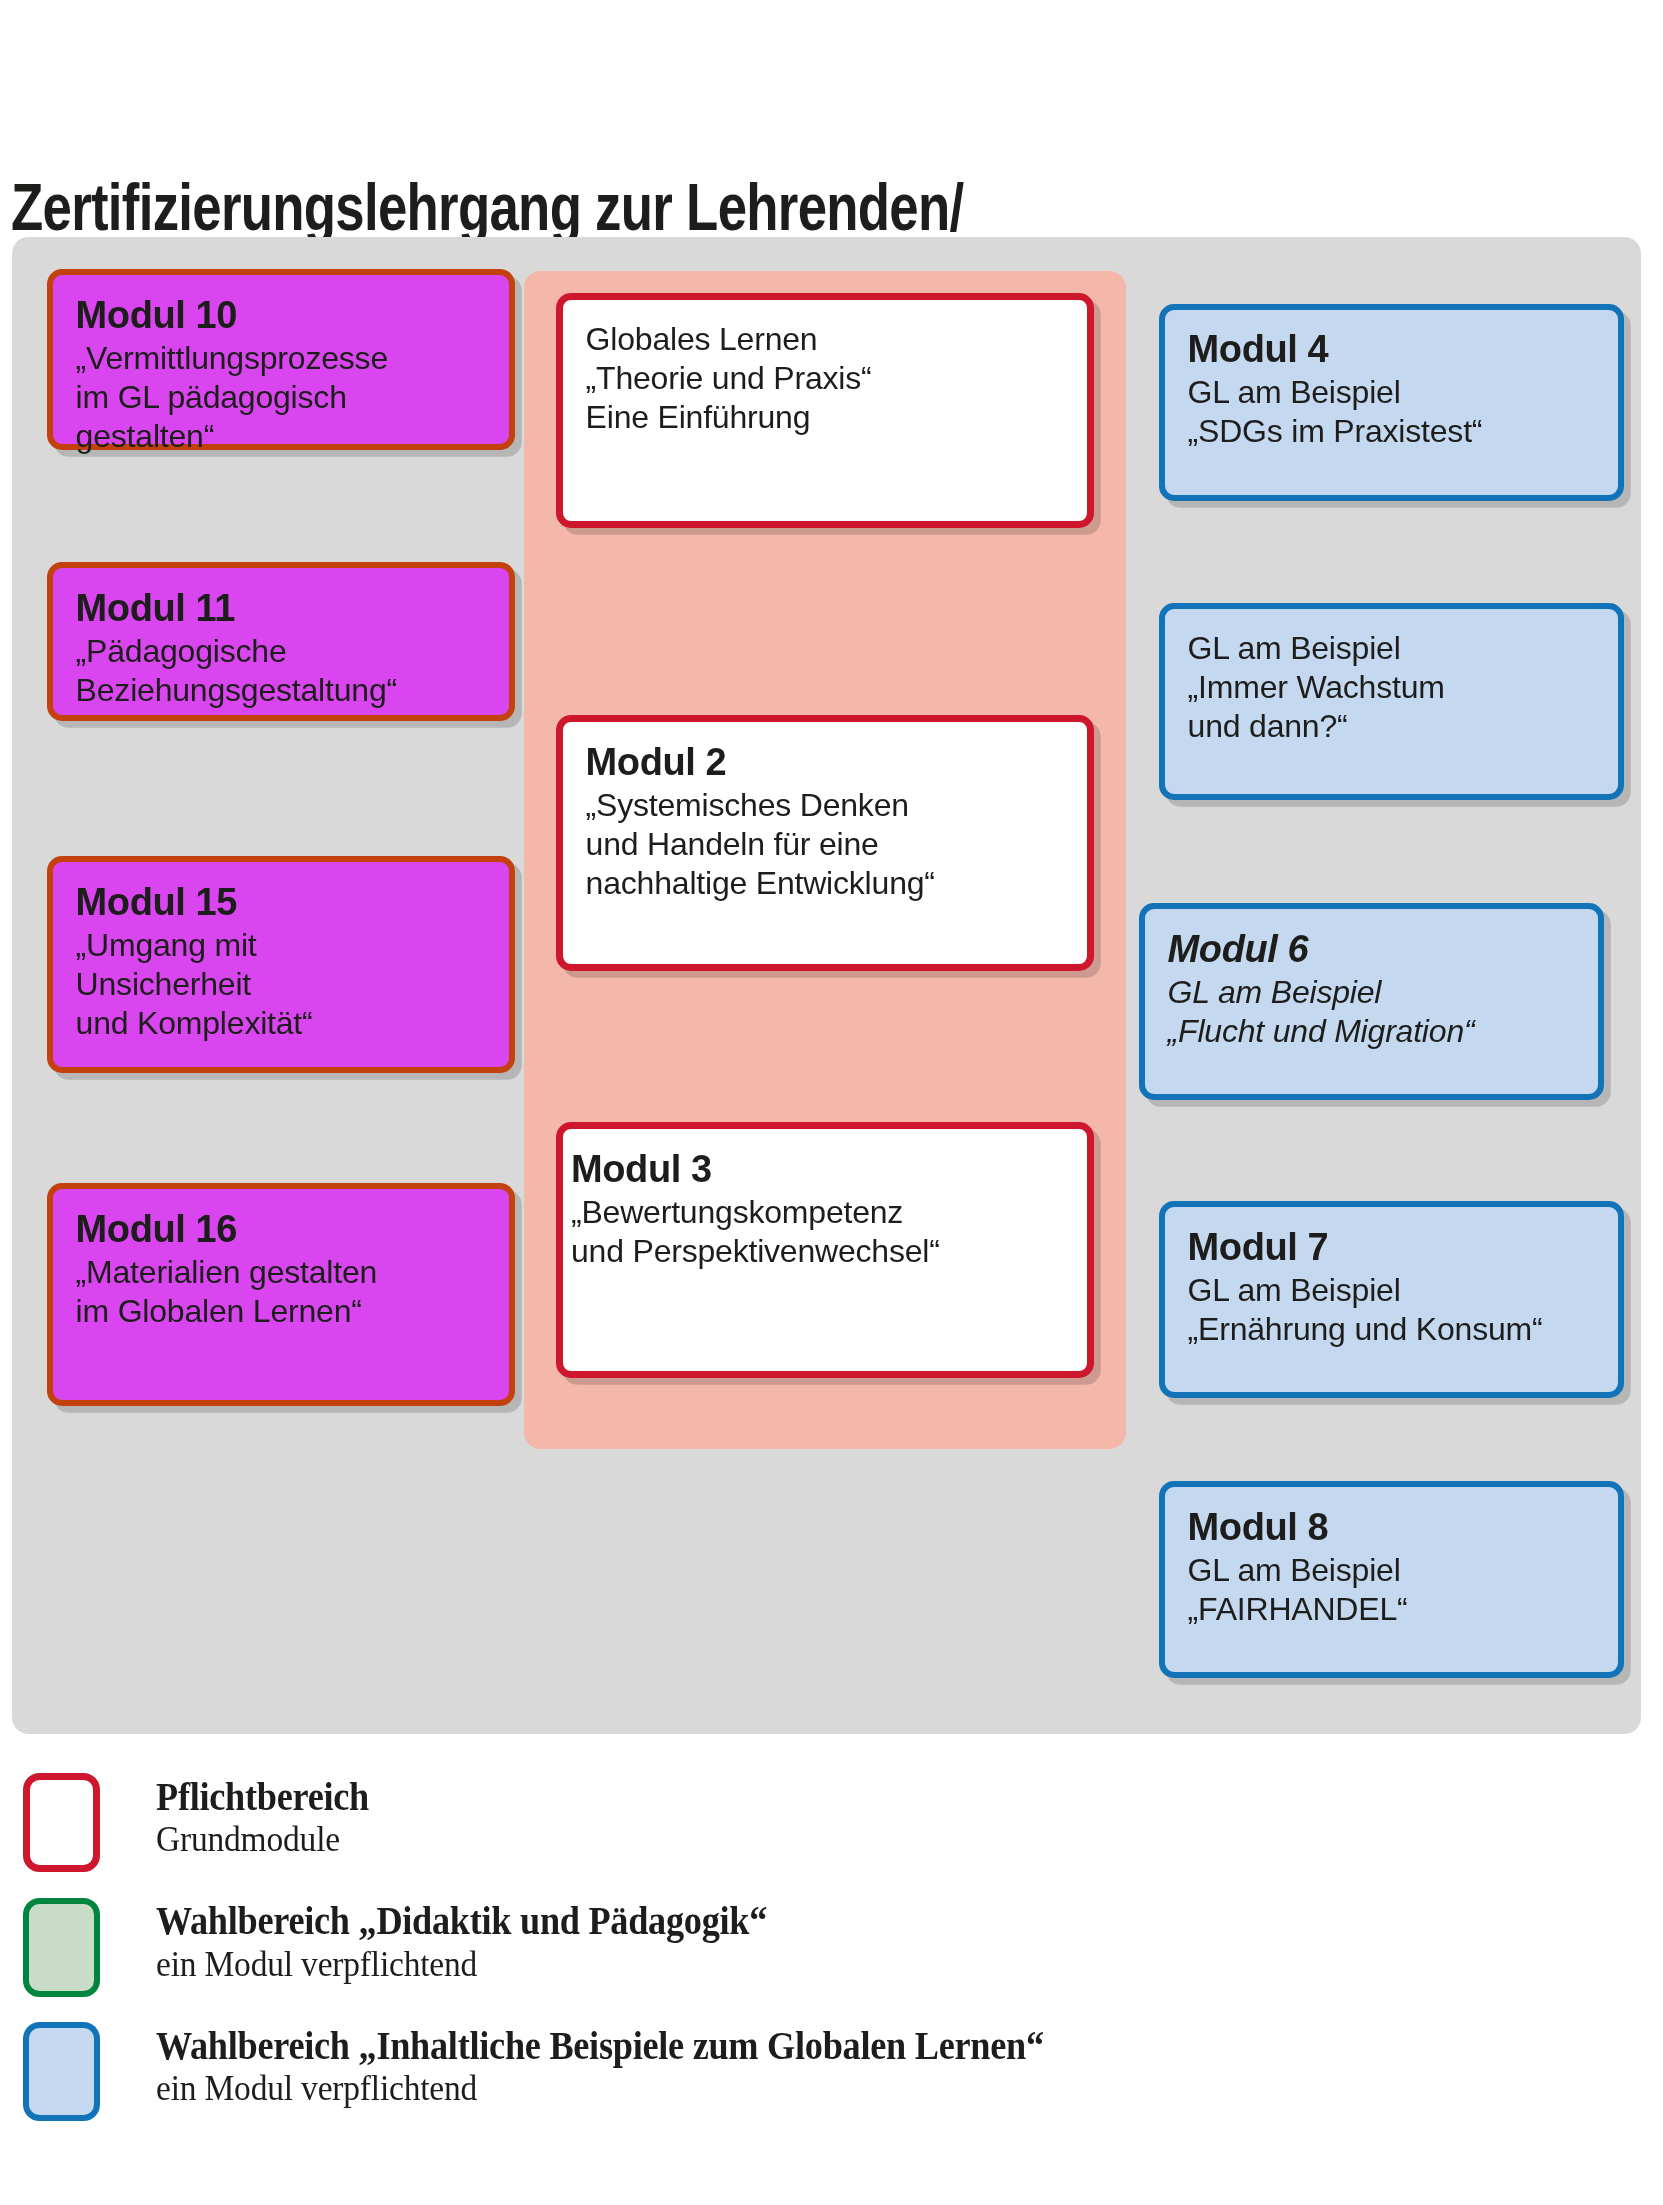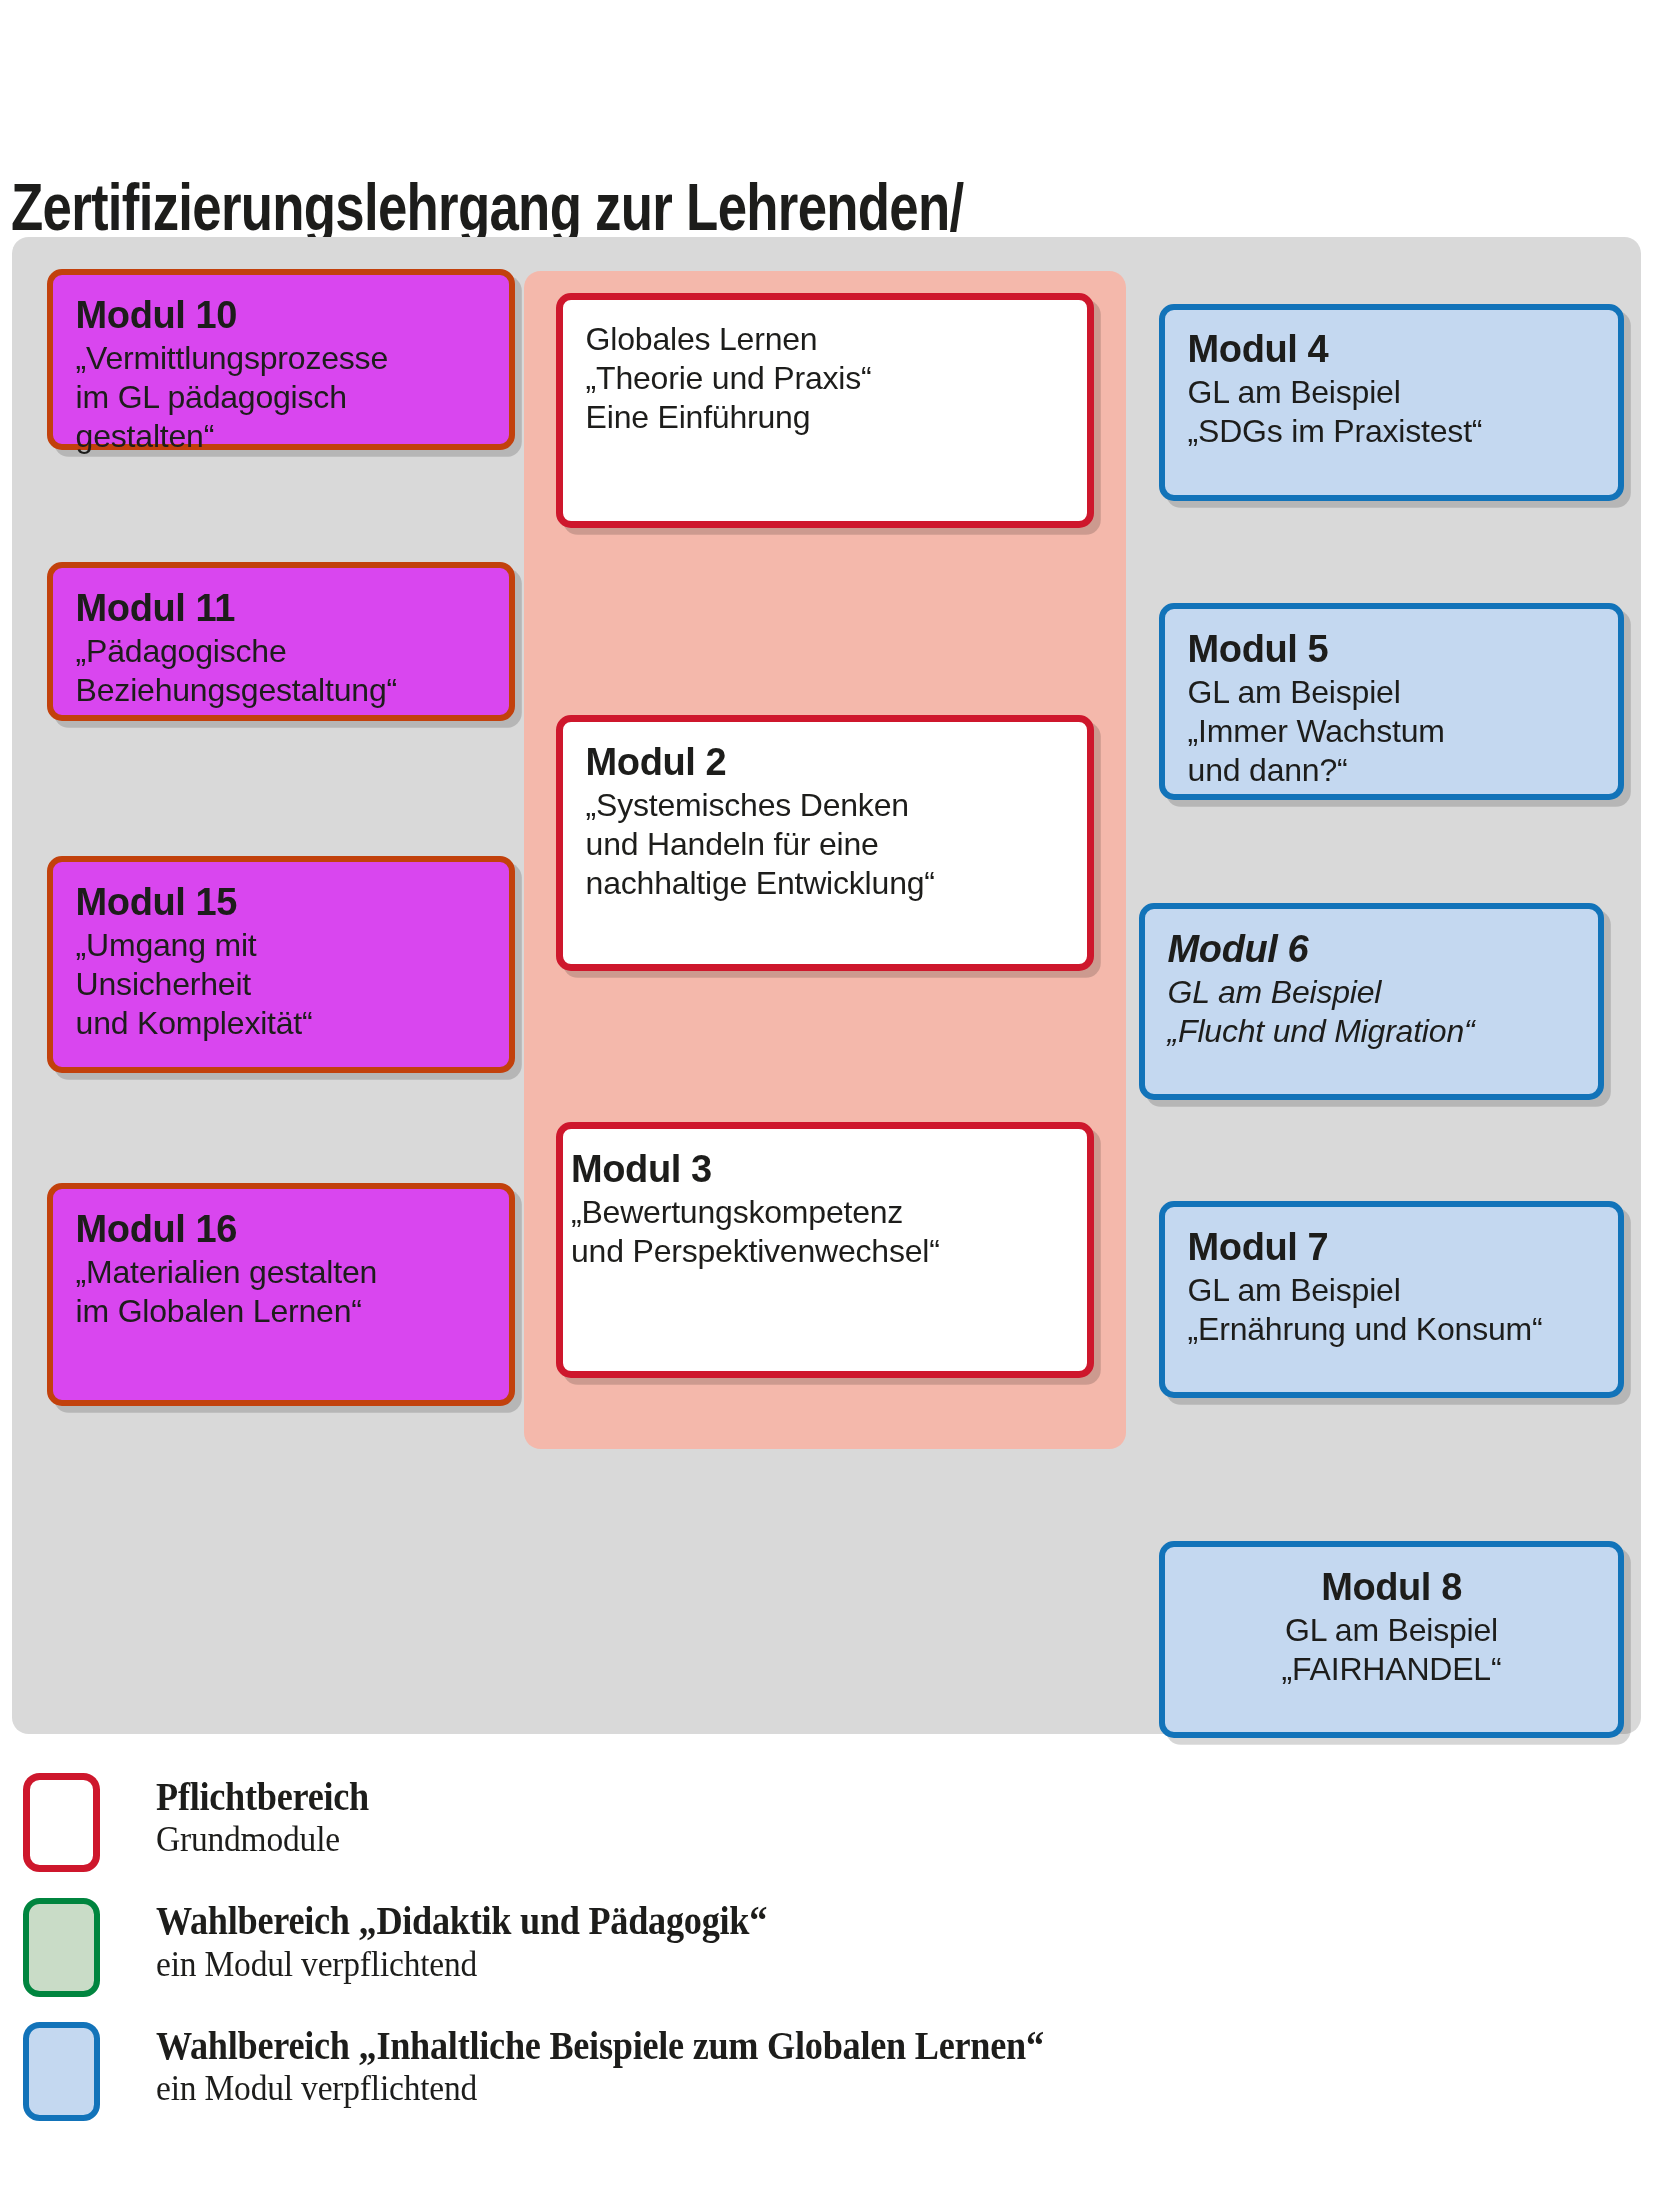--- a/index.html
+++ b/index.html
@@ -197,39 +197,38 @@
 und Perspektivenwechsel“</div>
   </div>
 
   <div class="box blue" style="left:1147px; top:22.6px; width:465px; height:197px;">
     <div class="m-title">Modul 4</div>
     <div class="m-sub">GL am Beispiel
 „SDGs im Praxistest“</div>
   </div>
 
   <div class="box blue" style="left:1147px; top:322px; width:465px; height:197px;">
-    <div class="m-title">Modul 5</div>
     <div class="m-sub">GL am Beispiel
 „Immer Wachstum
 und dann?“</div>
   </div>
 
   <div class="box blue" style="left:1127px; top:622px; width:465px; height:197px;font-style:italic;">
     <div class="m-title">Modul 6</div>
     <div class="m-sub">GL am Beispiel
 „Flucht und Migration“</div>
   </div>
 
   <div class="box blue" style="left:1147px; top:920px; width:465px; height:197px;">
     <div class="m-title">Modul 7</div>
     <div class="m-sub">GL am Beispiel
 „Ernährung und Konsum“</div>
   </div>
 
-  <div class="box blue" style="left:1147px; top:1260px; width:465px; height:197px;text-align:center;">
+  <div class="box blue" style="left:1147px; top:1200px; width:465px; height:197px;">
     <div class="m-title">Modul 8</div>
     <div class="m-sub">GL am Beispiel
 „FAIRHANDEL“</div>
   </div>
 
 </div>
 
 <div class="legend">
 
   <div class="legend-row">

